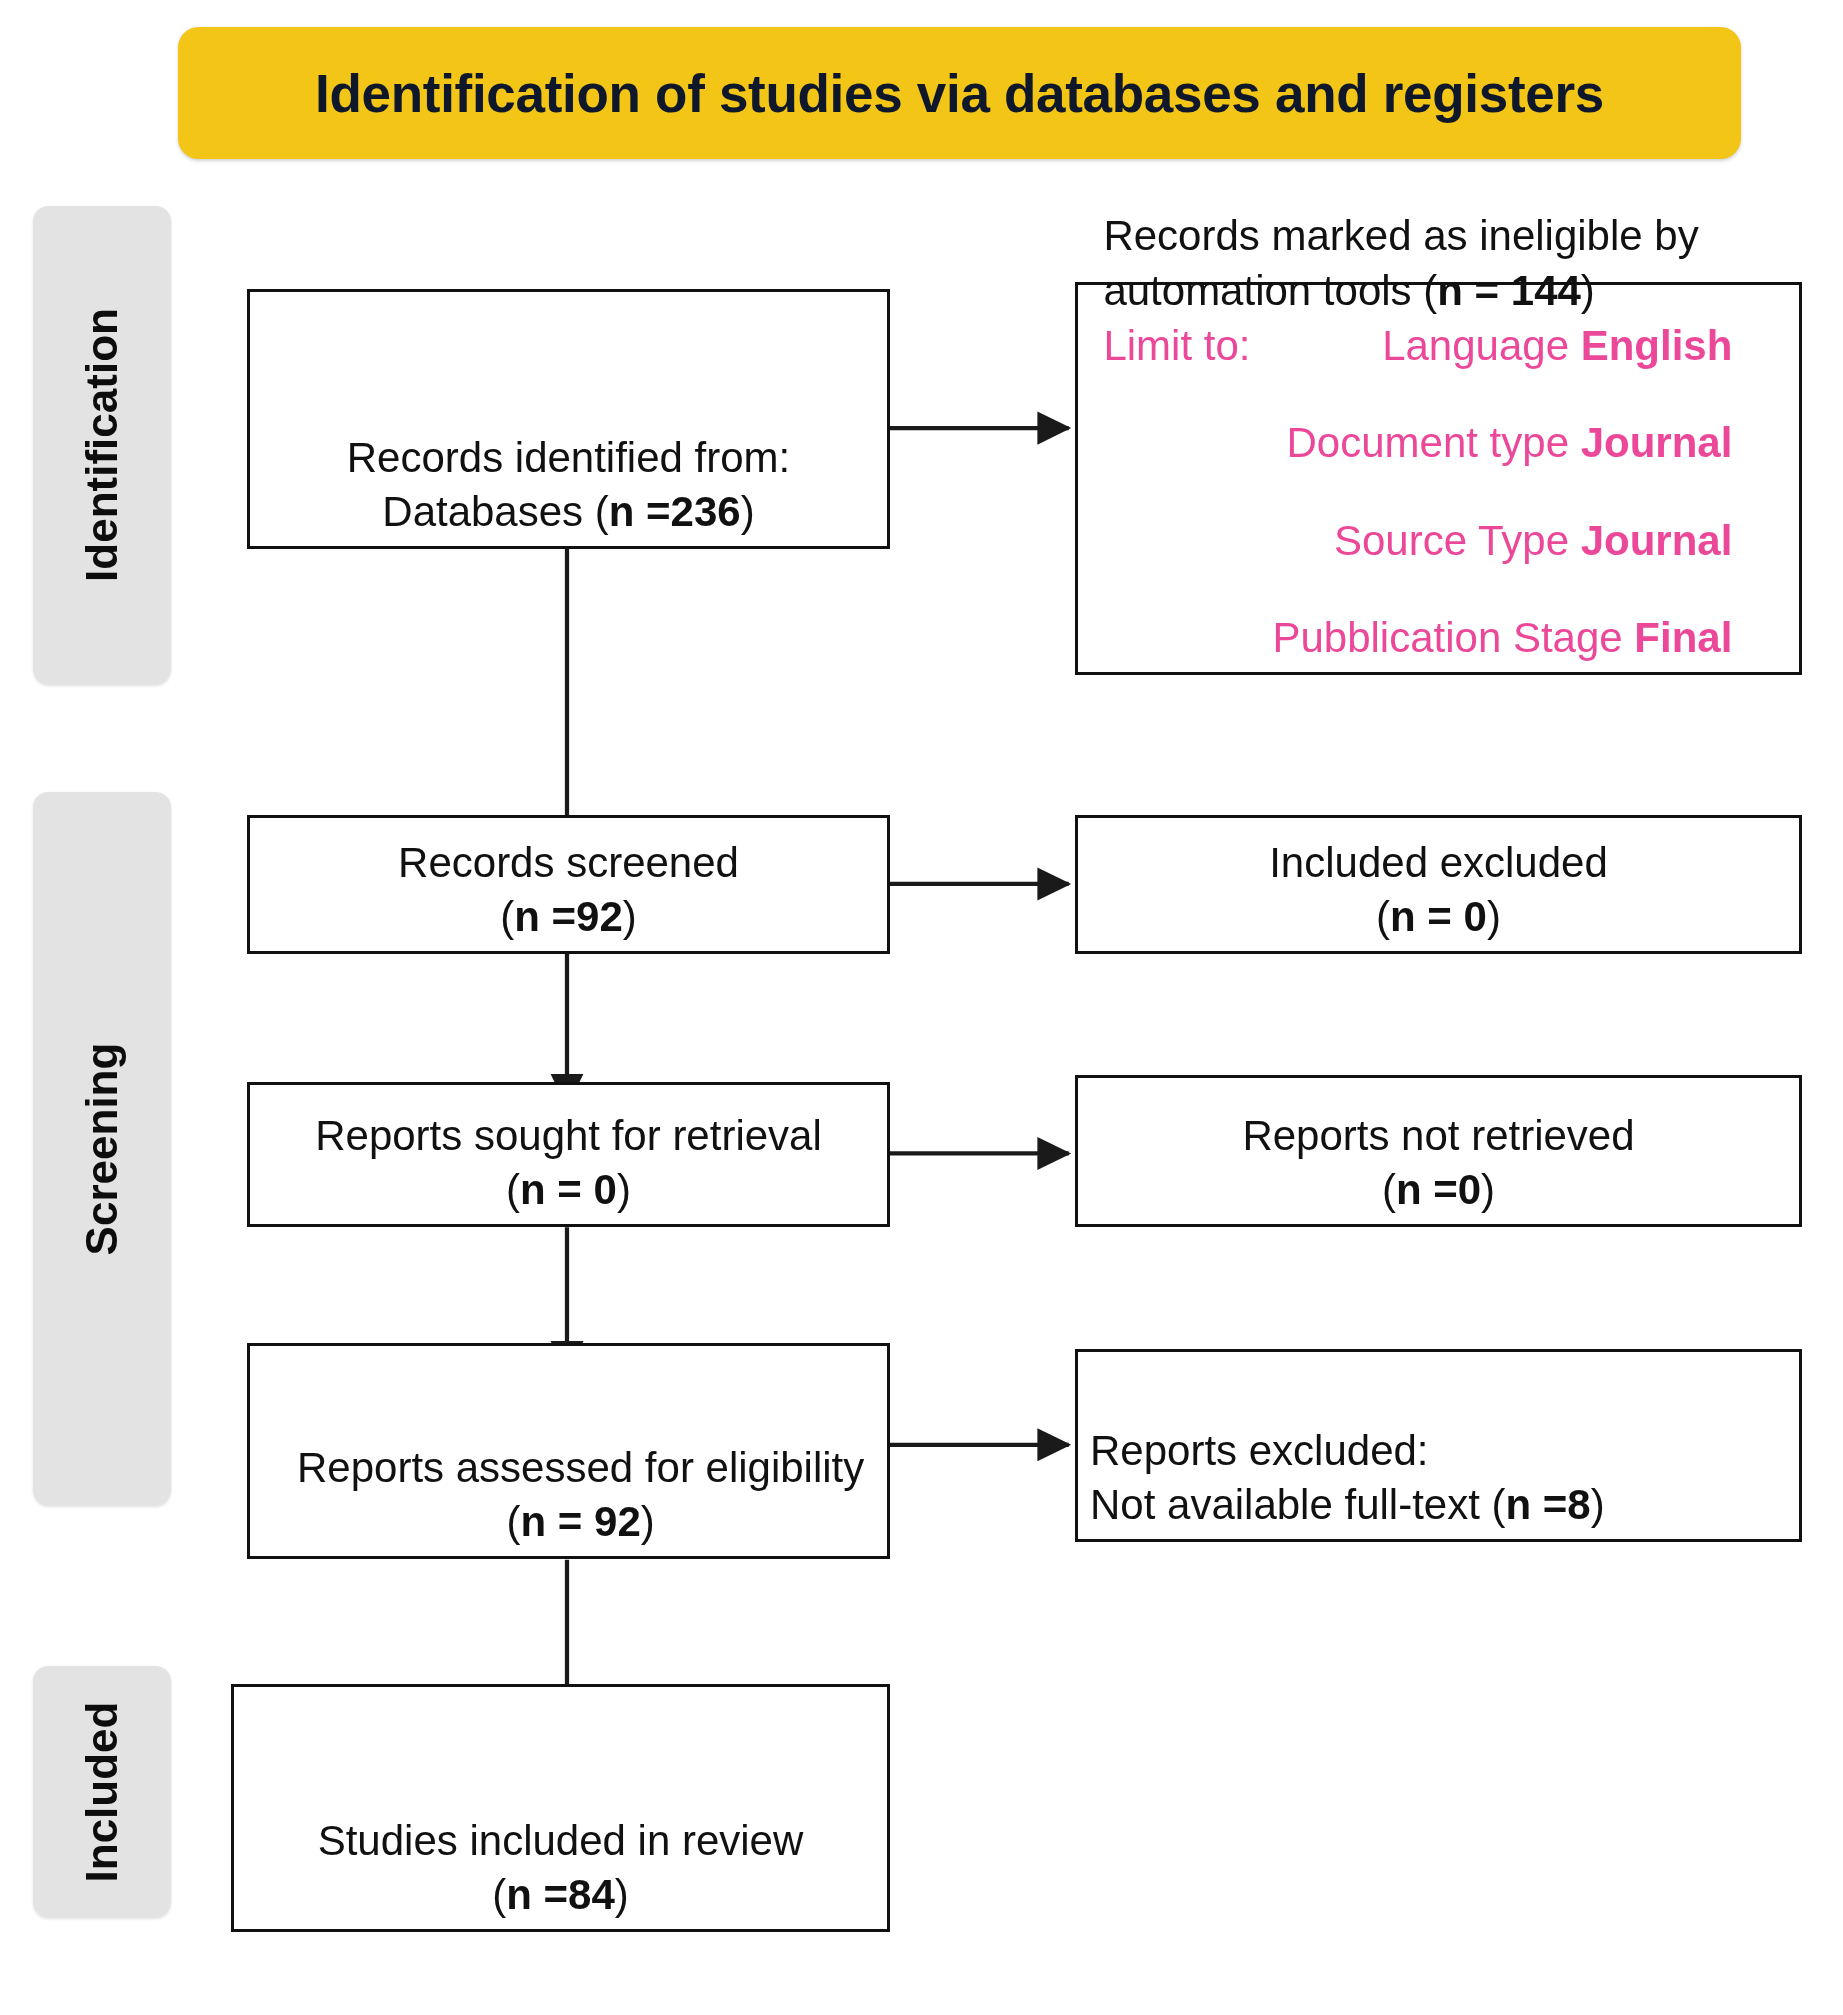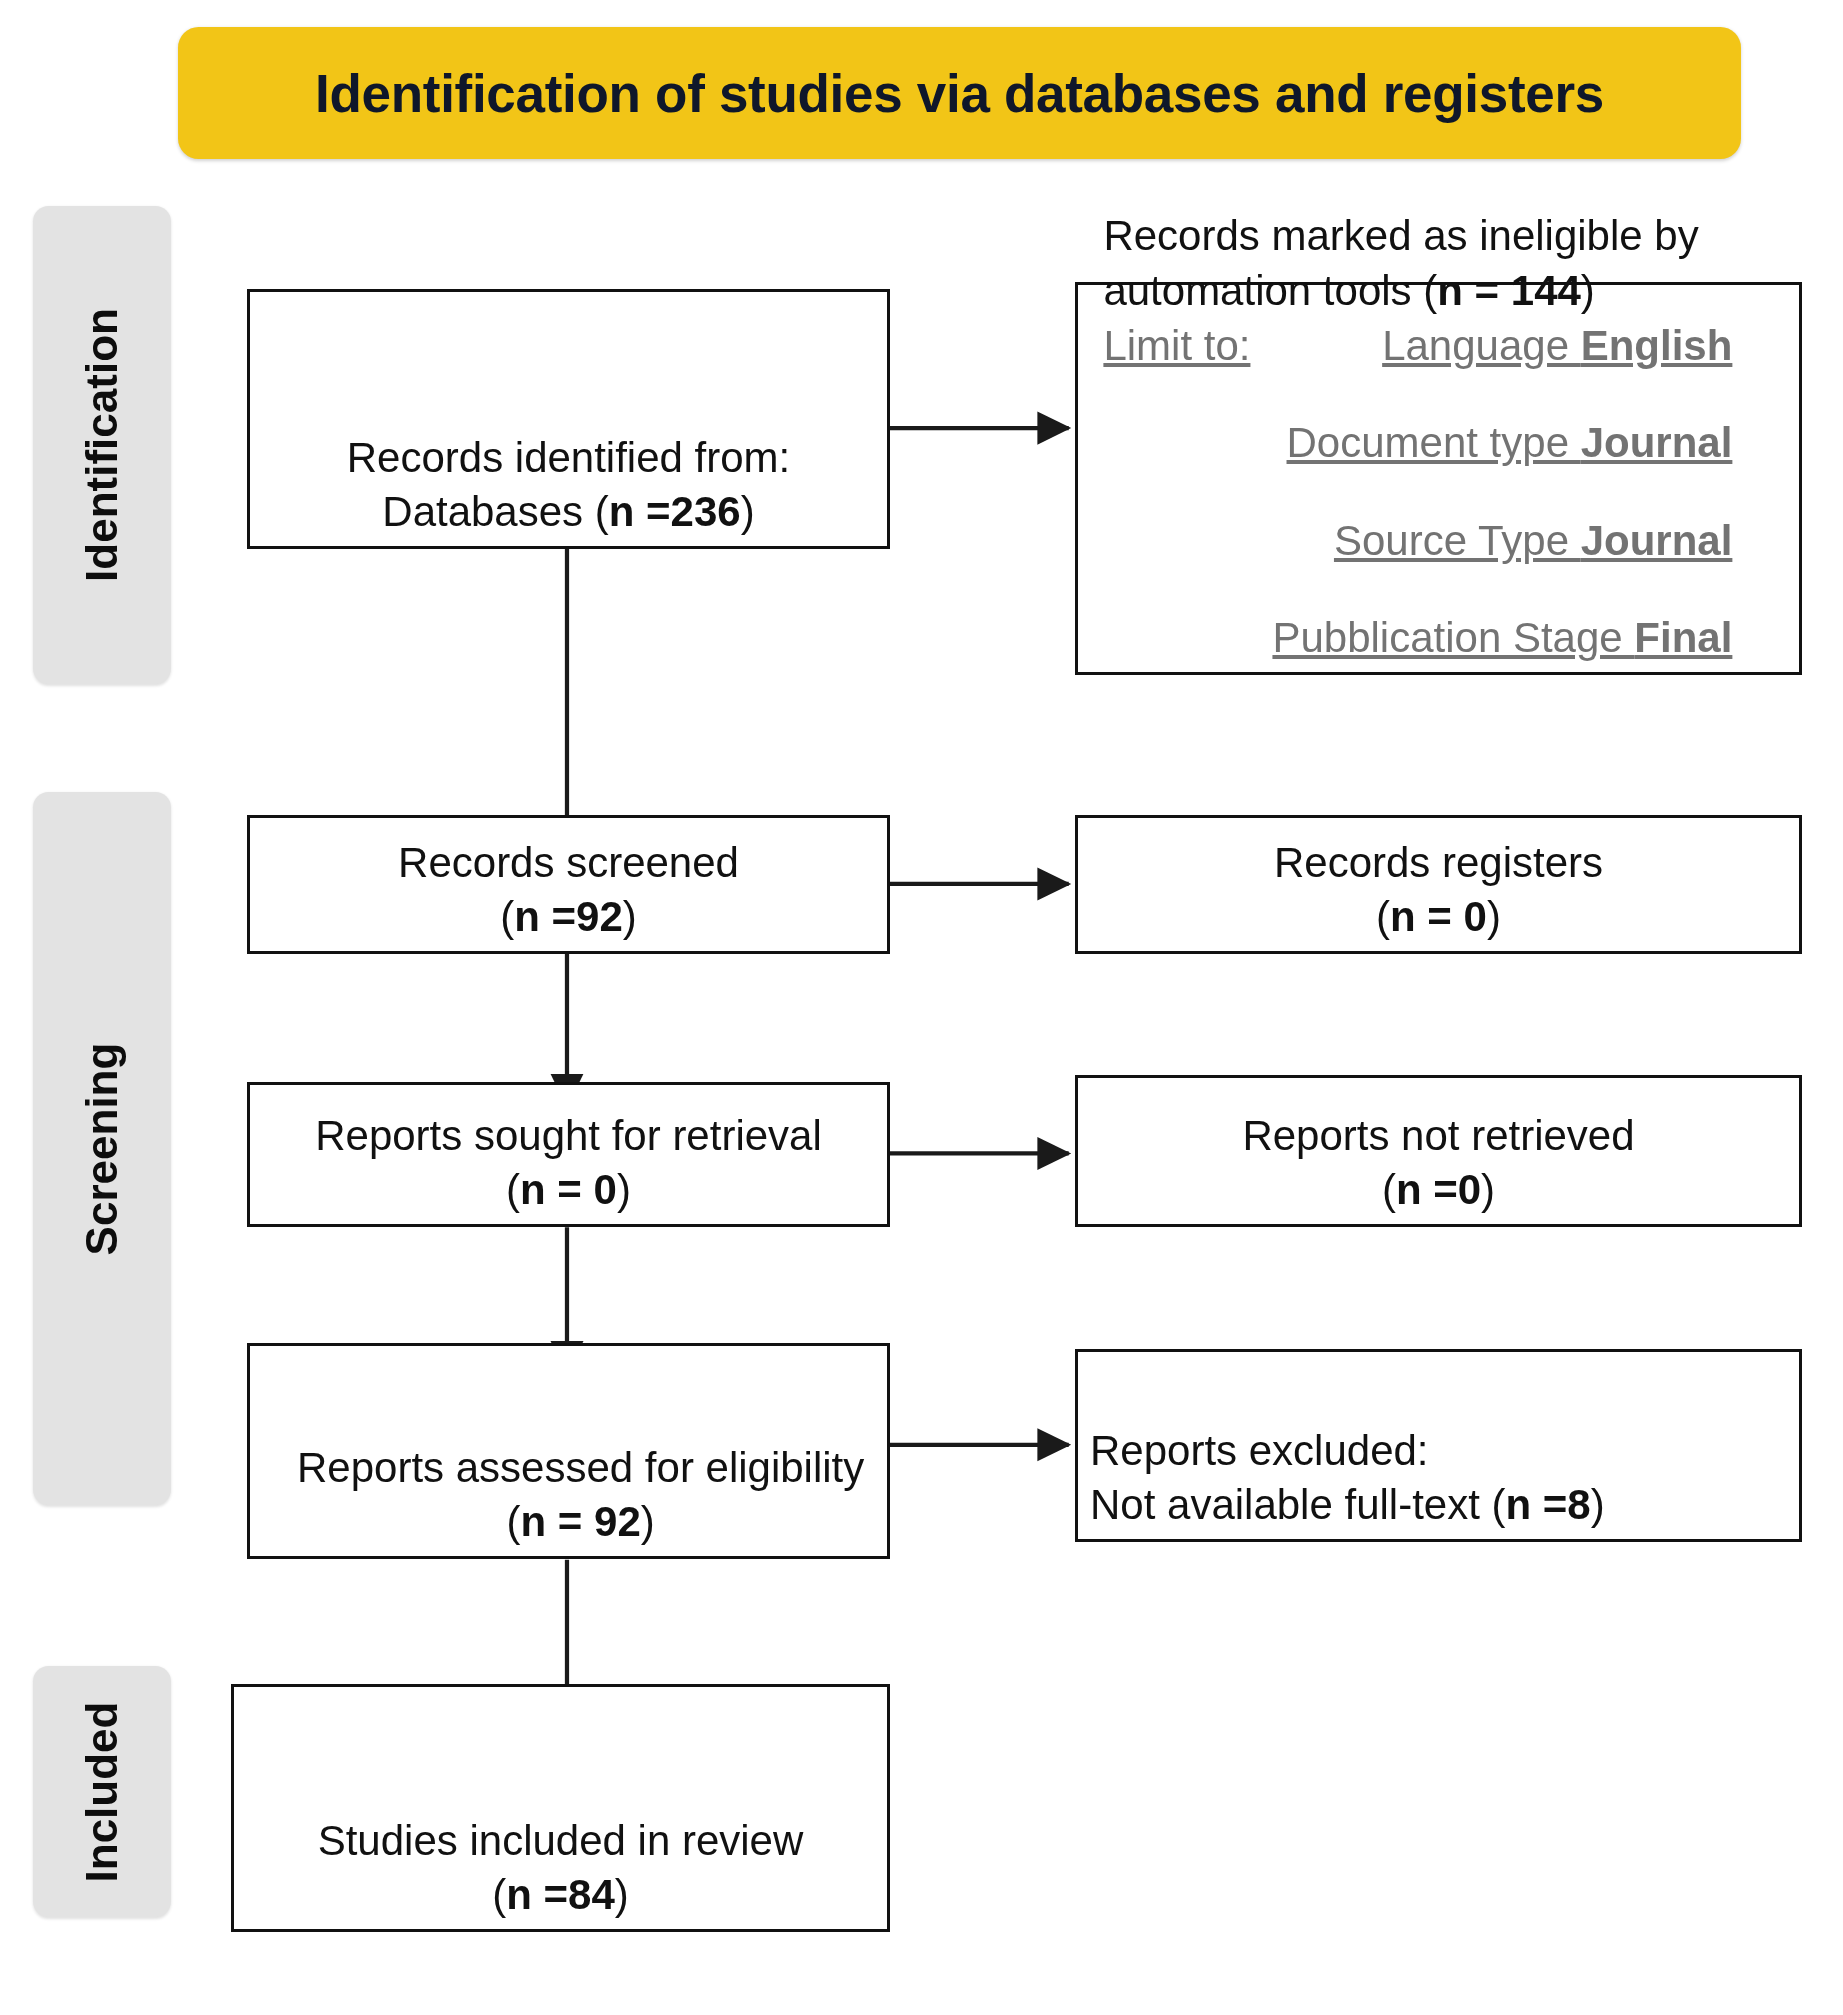--- a/index.html
+++ b/index.html
@@ -83,22 +83,21 @@
   }
   .ln b { font-weight: bold; }
   .spacer-line { height: 28px; }
 
   
   .limit-wrap {
     display: flex;
     align-items: flex-start;
     font-size: 42px;
     line-height: 1.30;
-    color: #737373;
-    text-decoration: underline;
+    color: #ec4899;
   }
   .limit-key {
     white-space: nowrap;
     padding-right: 22px;
   }
   .limit-rows { display: flex; flex-direction: column; gap: 43px; }
   .limit-row { white-space: nowrap; text-align: right; }
 
   
   #wires {
@@ -180,21 +179,21 @@
       </div>
     </div>
   </div>
 
   <div class="fbox center" style="left:247px; top:815px; width:643px; height:139px;">
     <div class="ln">Records screened</div>
     <div class="ln"><span>(</span><b>n =92</b><span>)</span></div>
   </div>
 
   <div class="fbox center" style="left:1075px; top:815px; width:727px; height:139px;">
-    <div class="ln">Records registers</div>
+    <div class="ln">Included excluded</div>
     <div class="ln"><span>(</span><b>n = 0</b><span>)</span></div>
   </div>
 
   <div class="fbox center" style="left:247px; top:1082px; width:643px; height:145px;">
     <div class="ln">Reports sought for retrieval</div>
     <div class="ln"><span>(</span><b>n = 0</b><span>)</span></div>
   </div>
 
   <div class="fbox center" style="left:1075px; top:1075px; width:727px; height:152px;">
     <div class="ln">Reports not retrieved</div>

